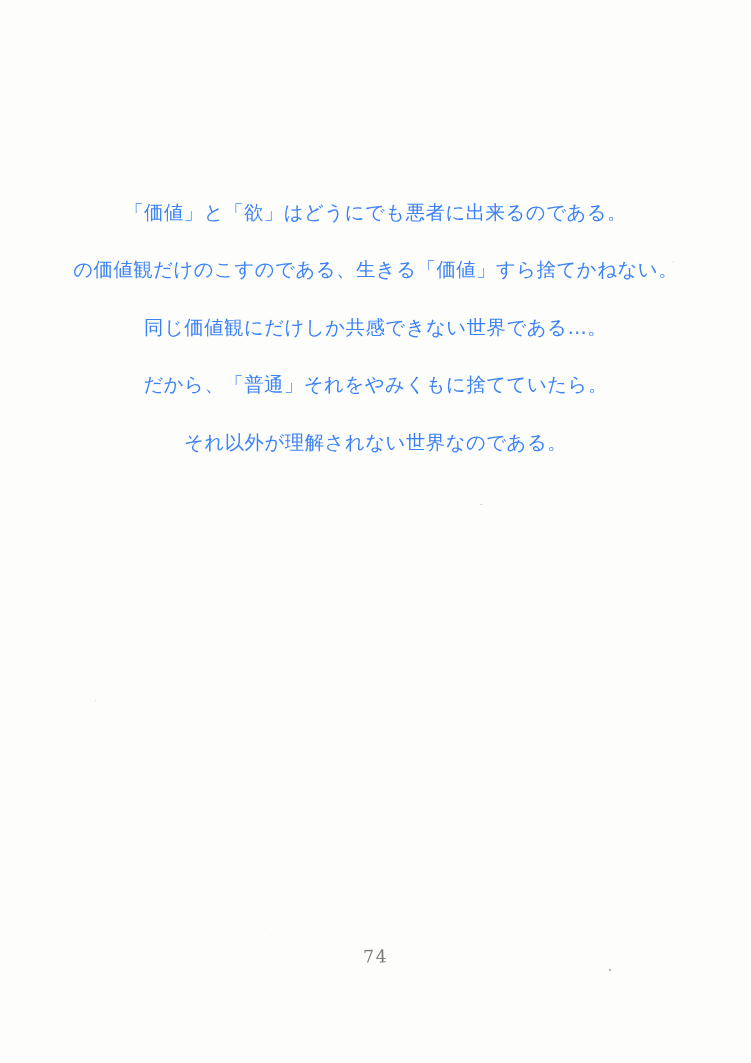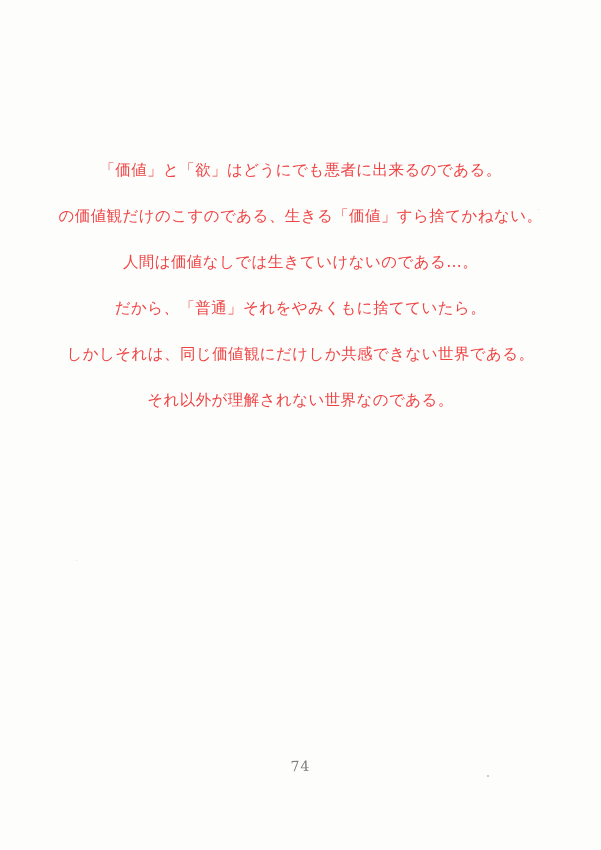--- a/index.html
+++ b/index.html
@@ -32,21 +32,21 @@
   }
   .body-text {
     position: absolute;
     left: 0;
     right: 0;
     top: 160px;
     text-align: center;
   }
   .line {
     display: block;
-    color: #ef4444;
+    color: #3b82f6;
     font-size: 15.5px;
     line-height: 1.35;
     letter-spacing: 0.4px;
     margin: 0 auto 25px auto;
     white-space: nowrap;
     font-family: "DejaVu Sans", "Liberation Sans", sans-serif;
   }
   .line:last-child {
     margin-bottom: 16px;
   }
@@ -77,23 +77,22 @@
 </head>
 <body>
 
 <div class="page">
 
   <div class="grain"></div>
 
   <div class="body-text">
     <span class="line">「価値」と「欲」はどうにでも悪者に出来るのである。</span>
     <span class="line">の価値観だけのこすのである、生きる「価値」すら捨てかねない。</span>
-    <span class="line">人間は価値なしでは生きていけないのである…。</span>
+    <span class="line">同じ価値観にだけしか共感できない世界である…。</span>
     <span class="line">だから、「普通」それをやみくもに捨てていたら。</span>
-    <span class="line">しかしそれは、同じ価値観にだけしか共感できない世界である。</span>
     <span class="line">それ以外が理解されない世界なのである。</span>
   </div>
 
   <div class="page-number">74</div>
 
   <div class="speck s1"></div>
   <div class="speck s2"></div>
   <div class="speck s3"></div>
   <div class="speck s4"></div>
 

